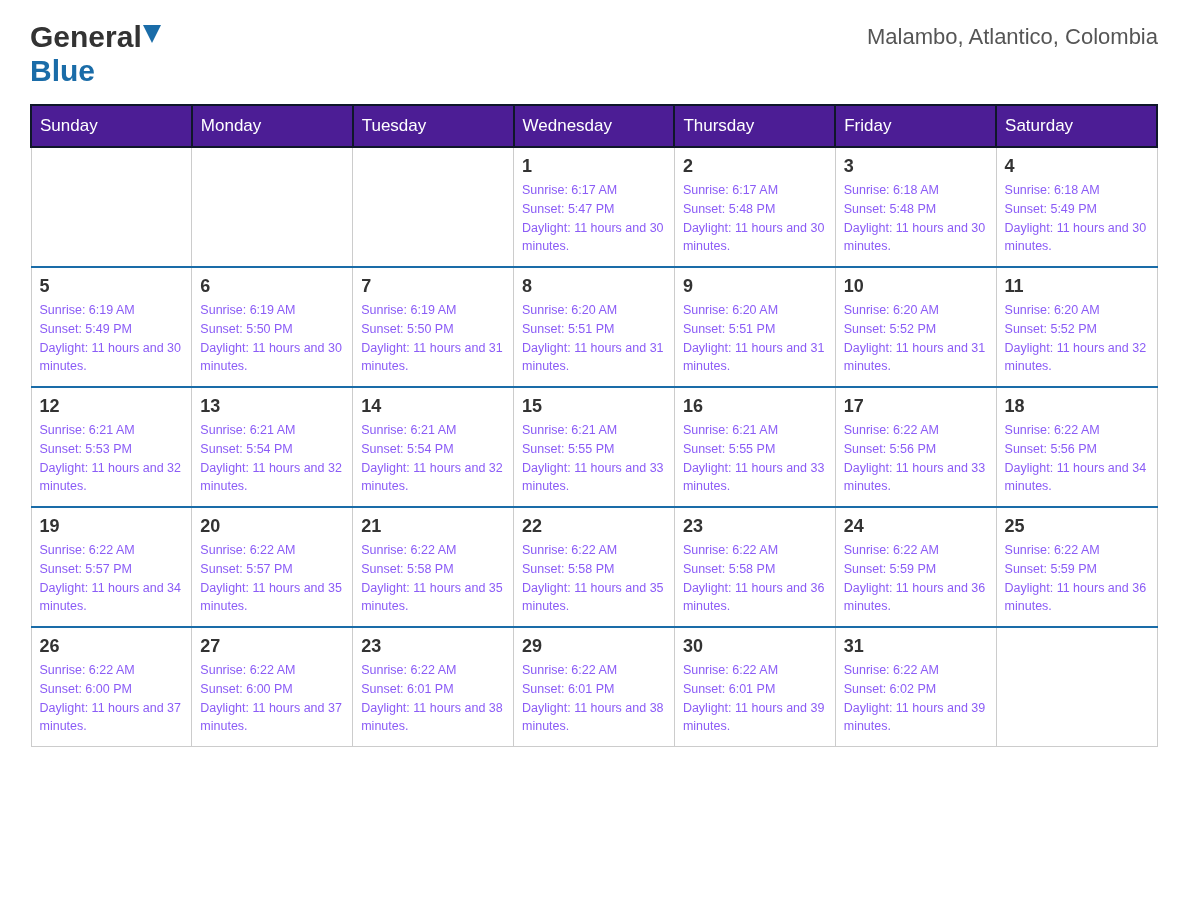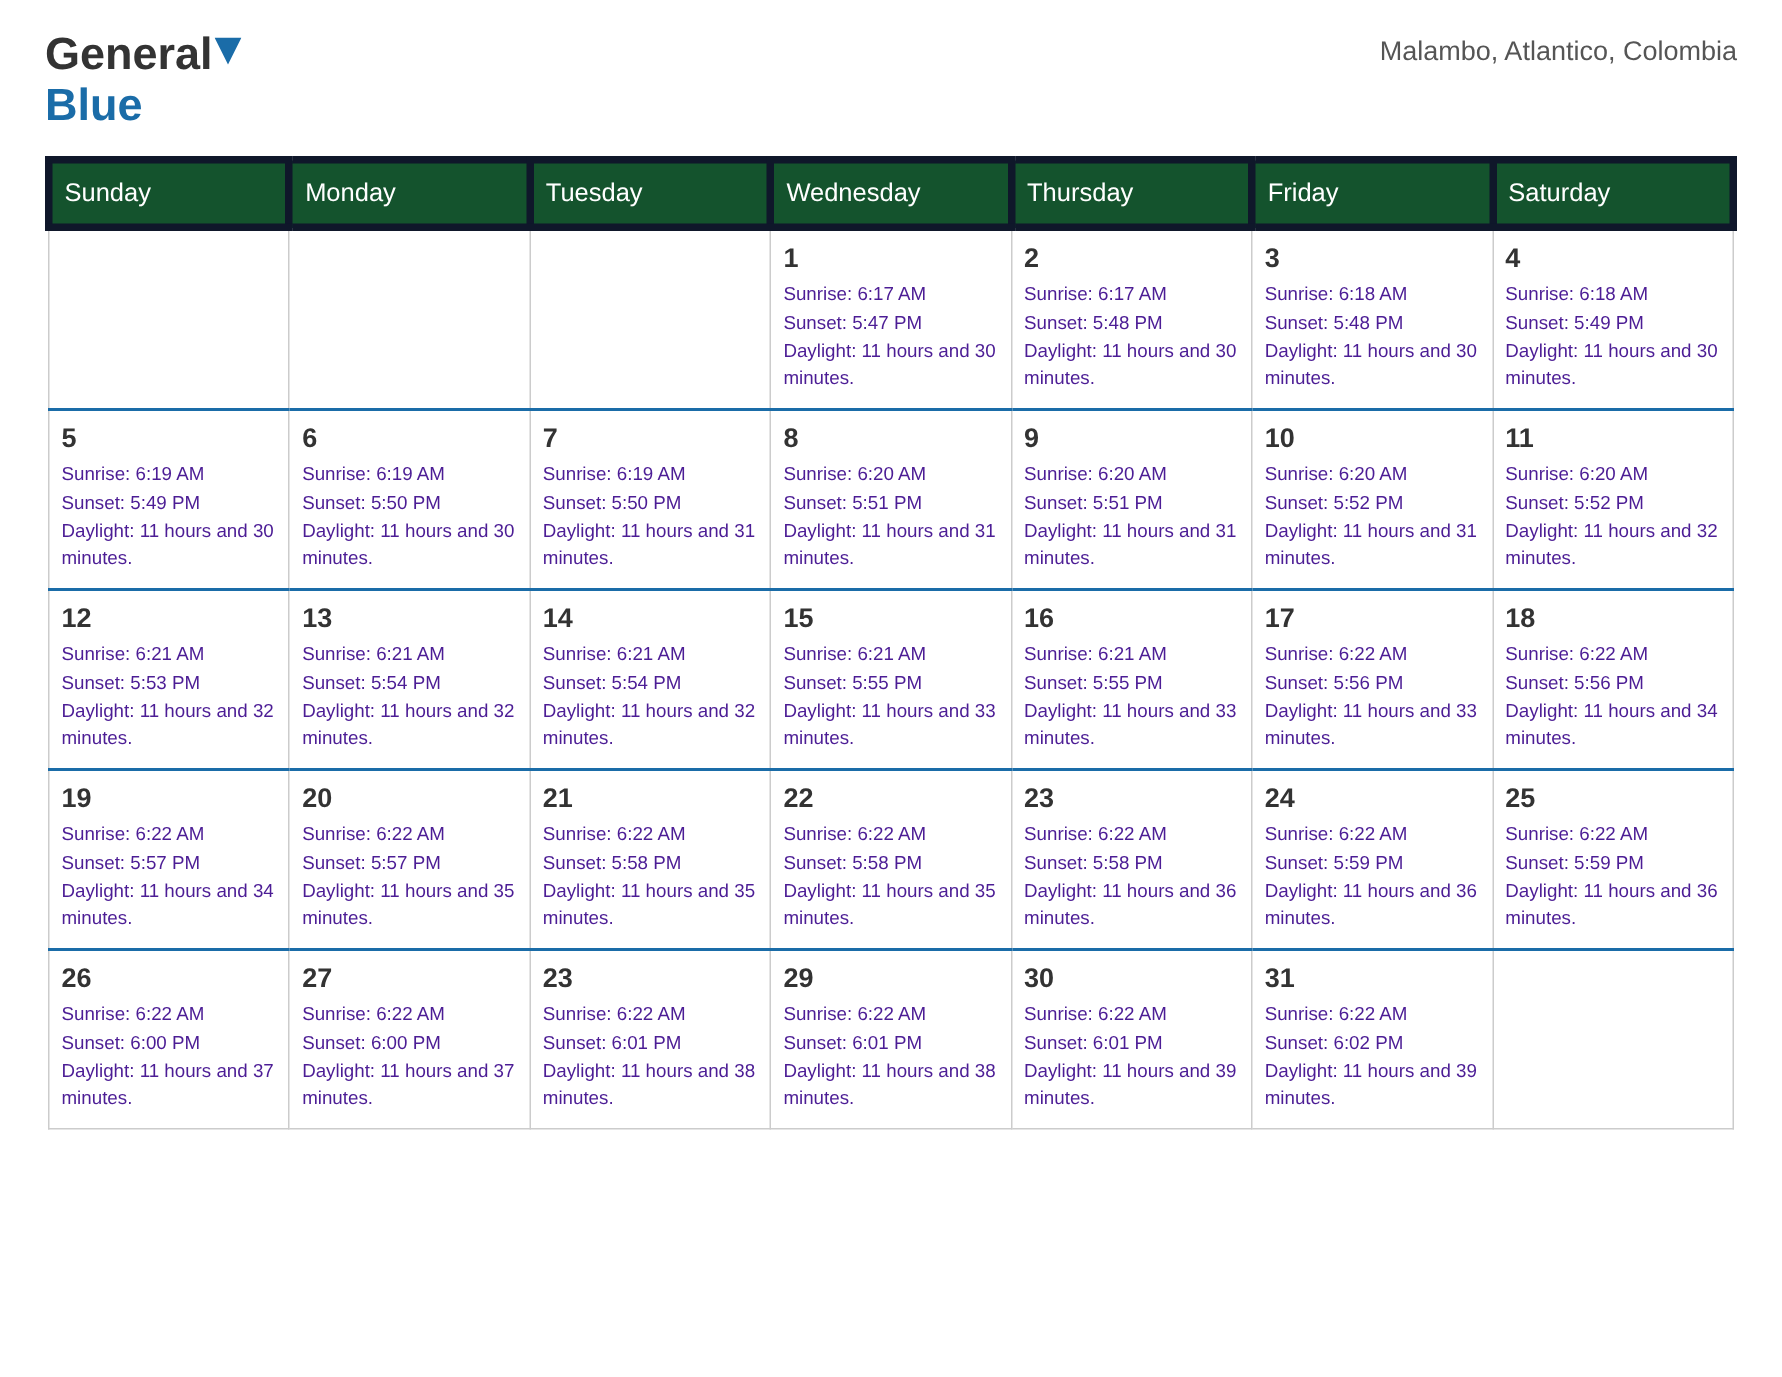--- a/index.html
+++ b/index.html
@@ -25,54 +25,54 @@
     .title-section {
       text-align: right;
     }
     .month-title {
       font-size: 52px;
       font-weight: bold;
       color: #333;
       line-height: 1.1;
     }
     .location-title {
-      font-size: 18px;
+      font-size: 22px;
       color: #555;
       margin-top: 4px;
     }
     .calendar {
       width: 100%;
       border-collapse: collapse;
       margin-top: 4px;
     }
     .calendar thead tr th {
-      background-color: #14532d;
+      background-color: #4c1d95;
       color: #fff;
       padding: 10px 8px;
       text-align: left;
       font-size: 17px;
       font-weight: normal;
-      border: 5px solid #0f172a;
+      border: 2px solid #0f172a;
     }
     .calendar tbody tr td {
       border: 1px solid #ccc;
       vertical-align: top;
       padding: 8px 8px 10px 8px;
       width: 14.285%;
       min-height: 100px;
     }
     .day-number {
       font-size: 18px;
       font-weight: bold;
       color: #333;
       margin-bottom: 4px;
     }
     .day-info {
       font-size: 12.5px;
-      color: #4c1d95;
+      color: #8b5cf6;
       line-height: 1.5;
     }
     .calendar tbody tr td.empty {
       background: #fff;
     }
     .calendar tbody tr:not(:last-child) td {
       border-bottom: 2px solid #1a6ca8;
     }
     .logo-wrapper {
       display: flex;

